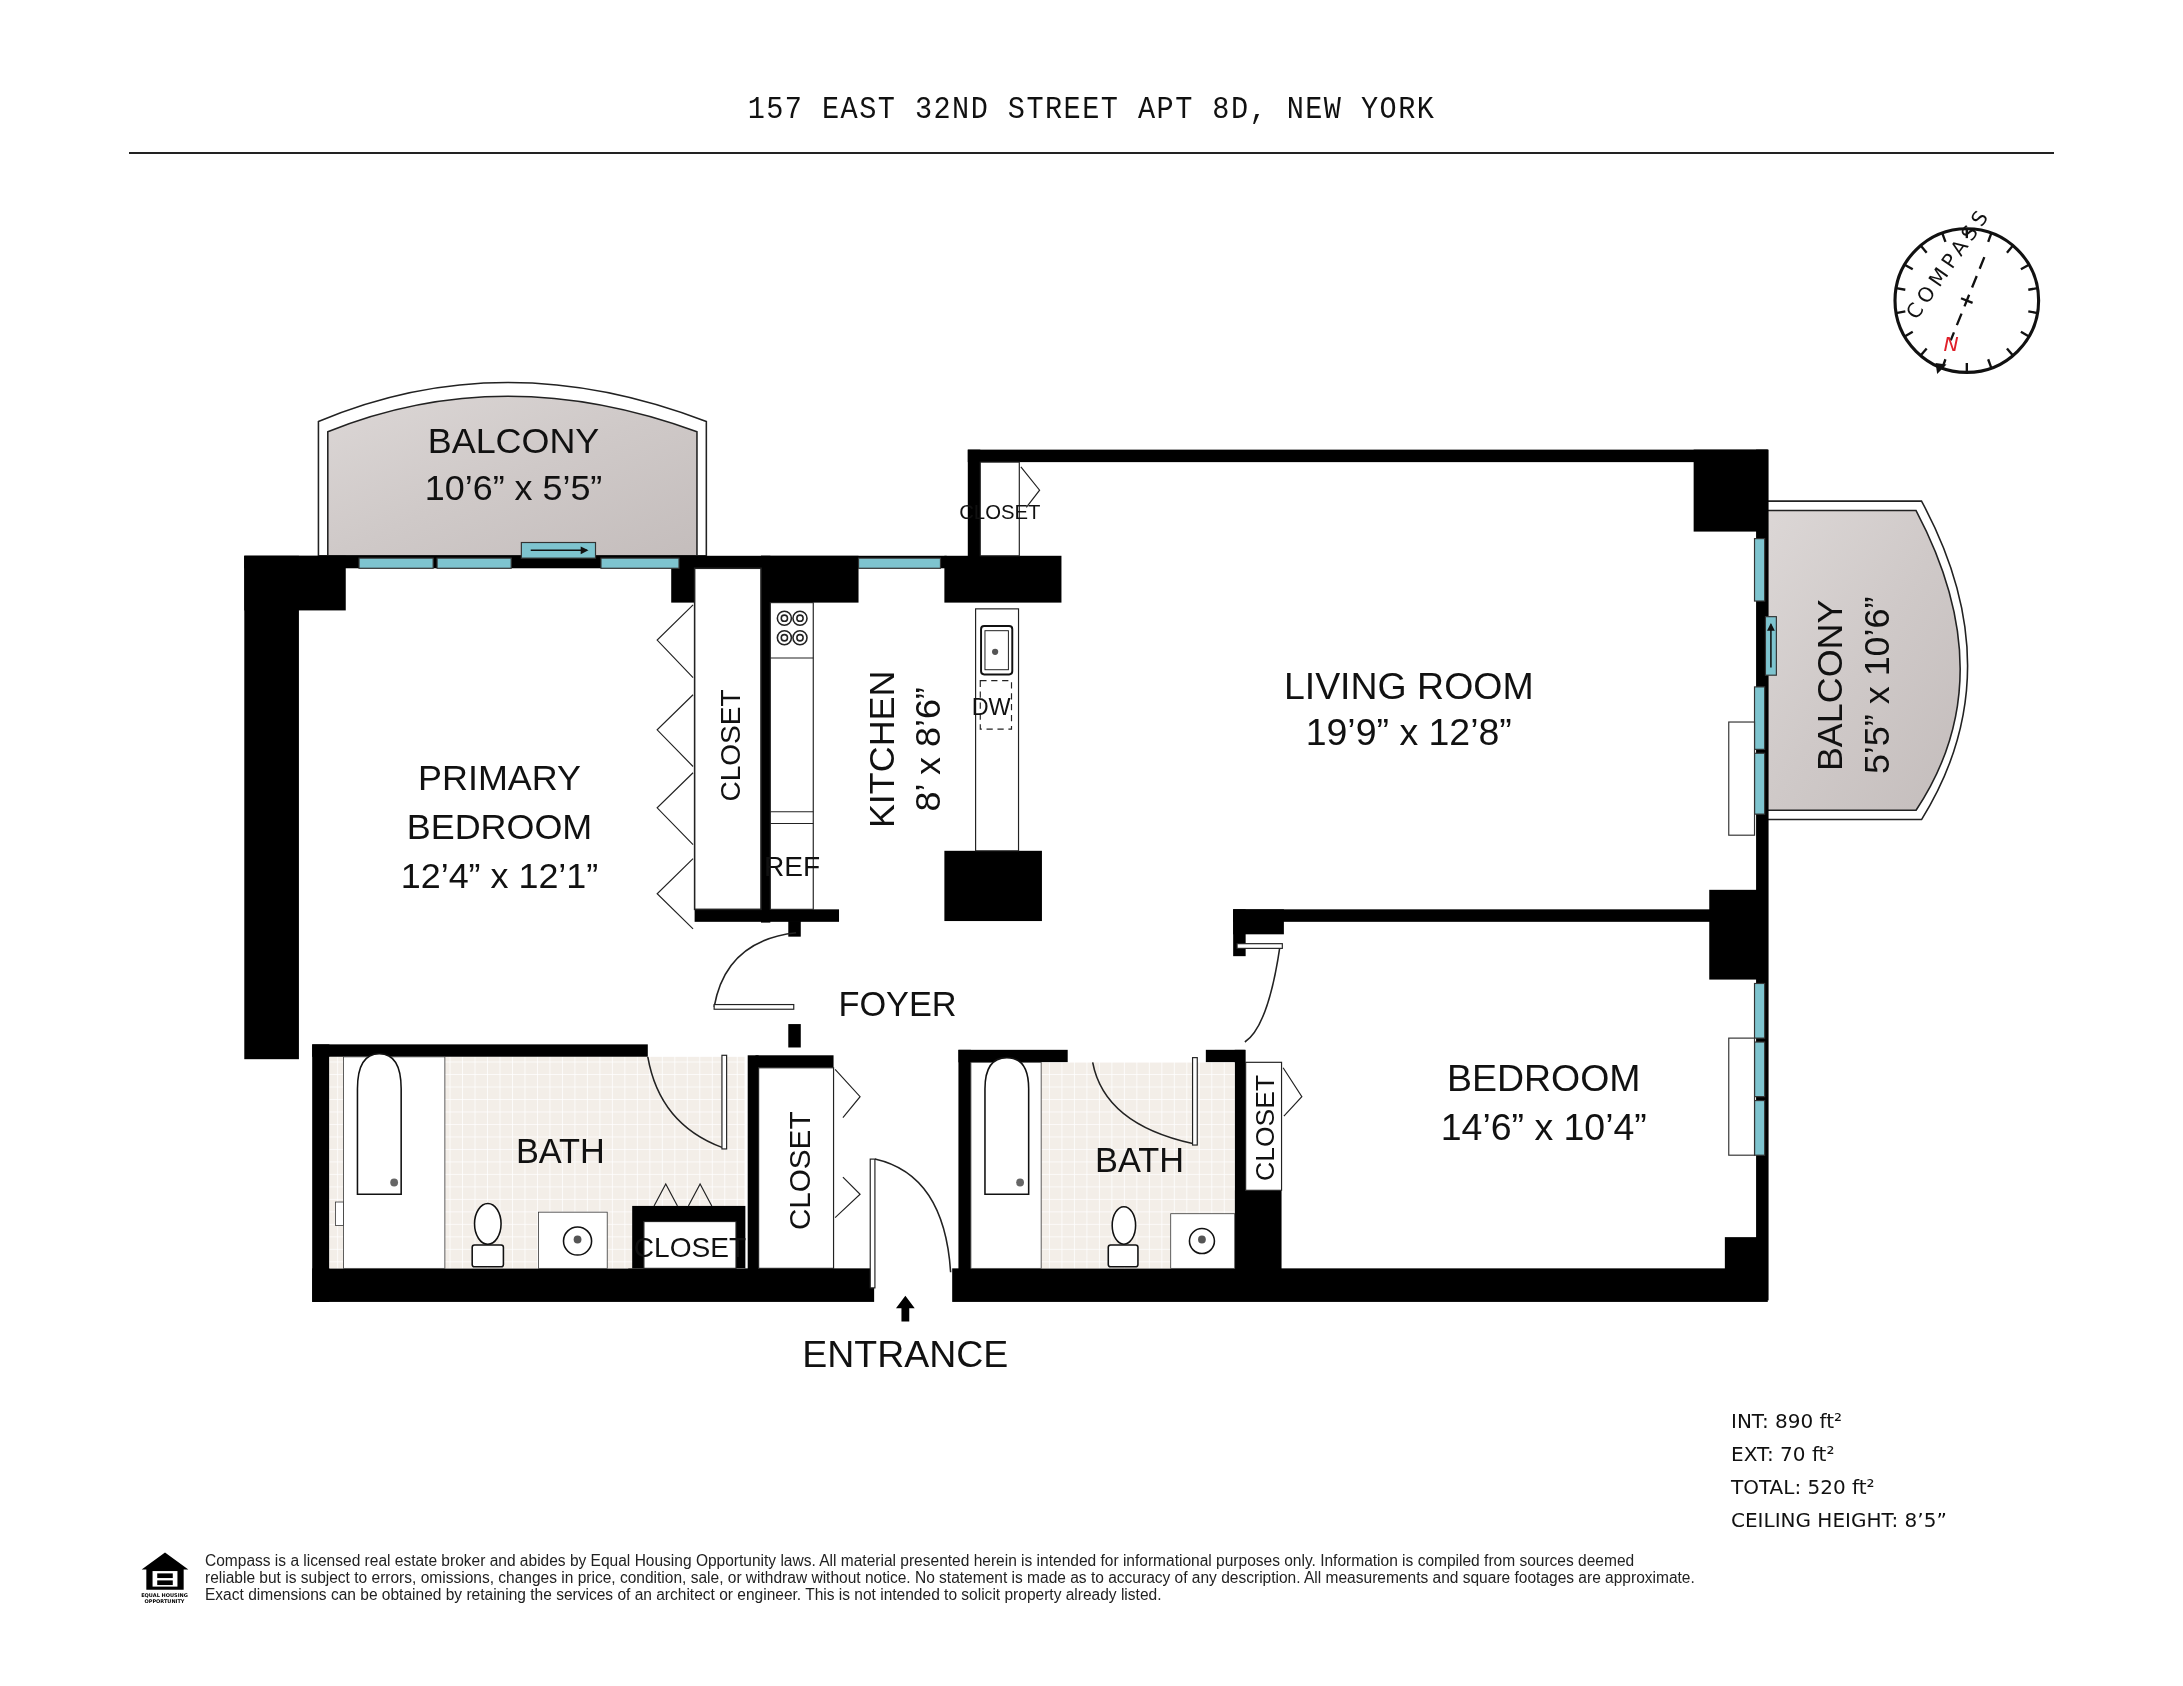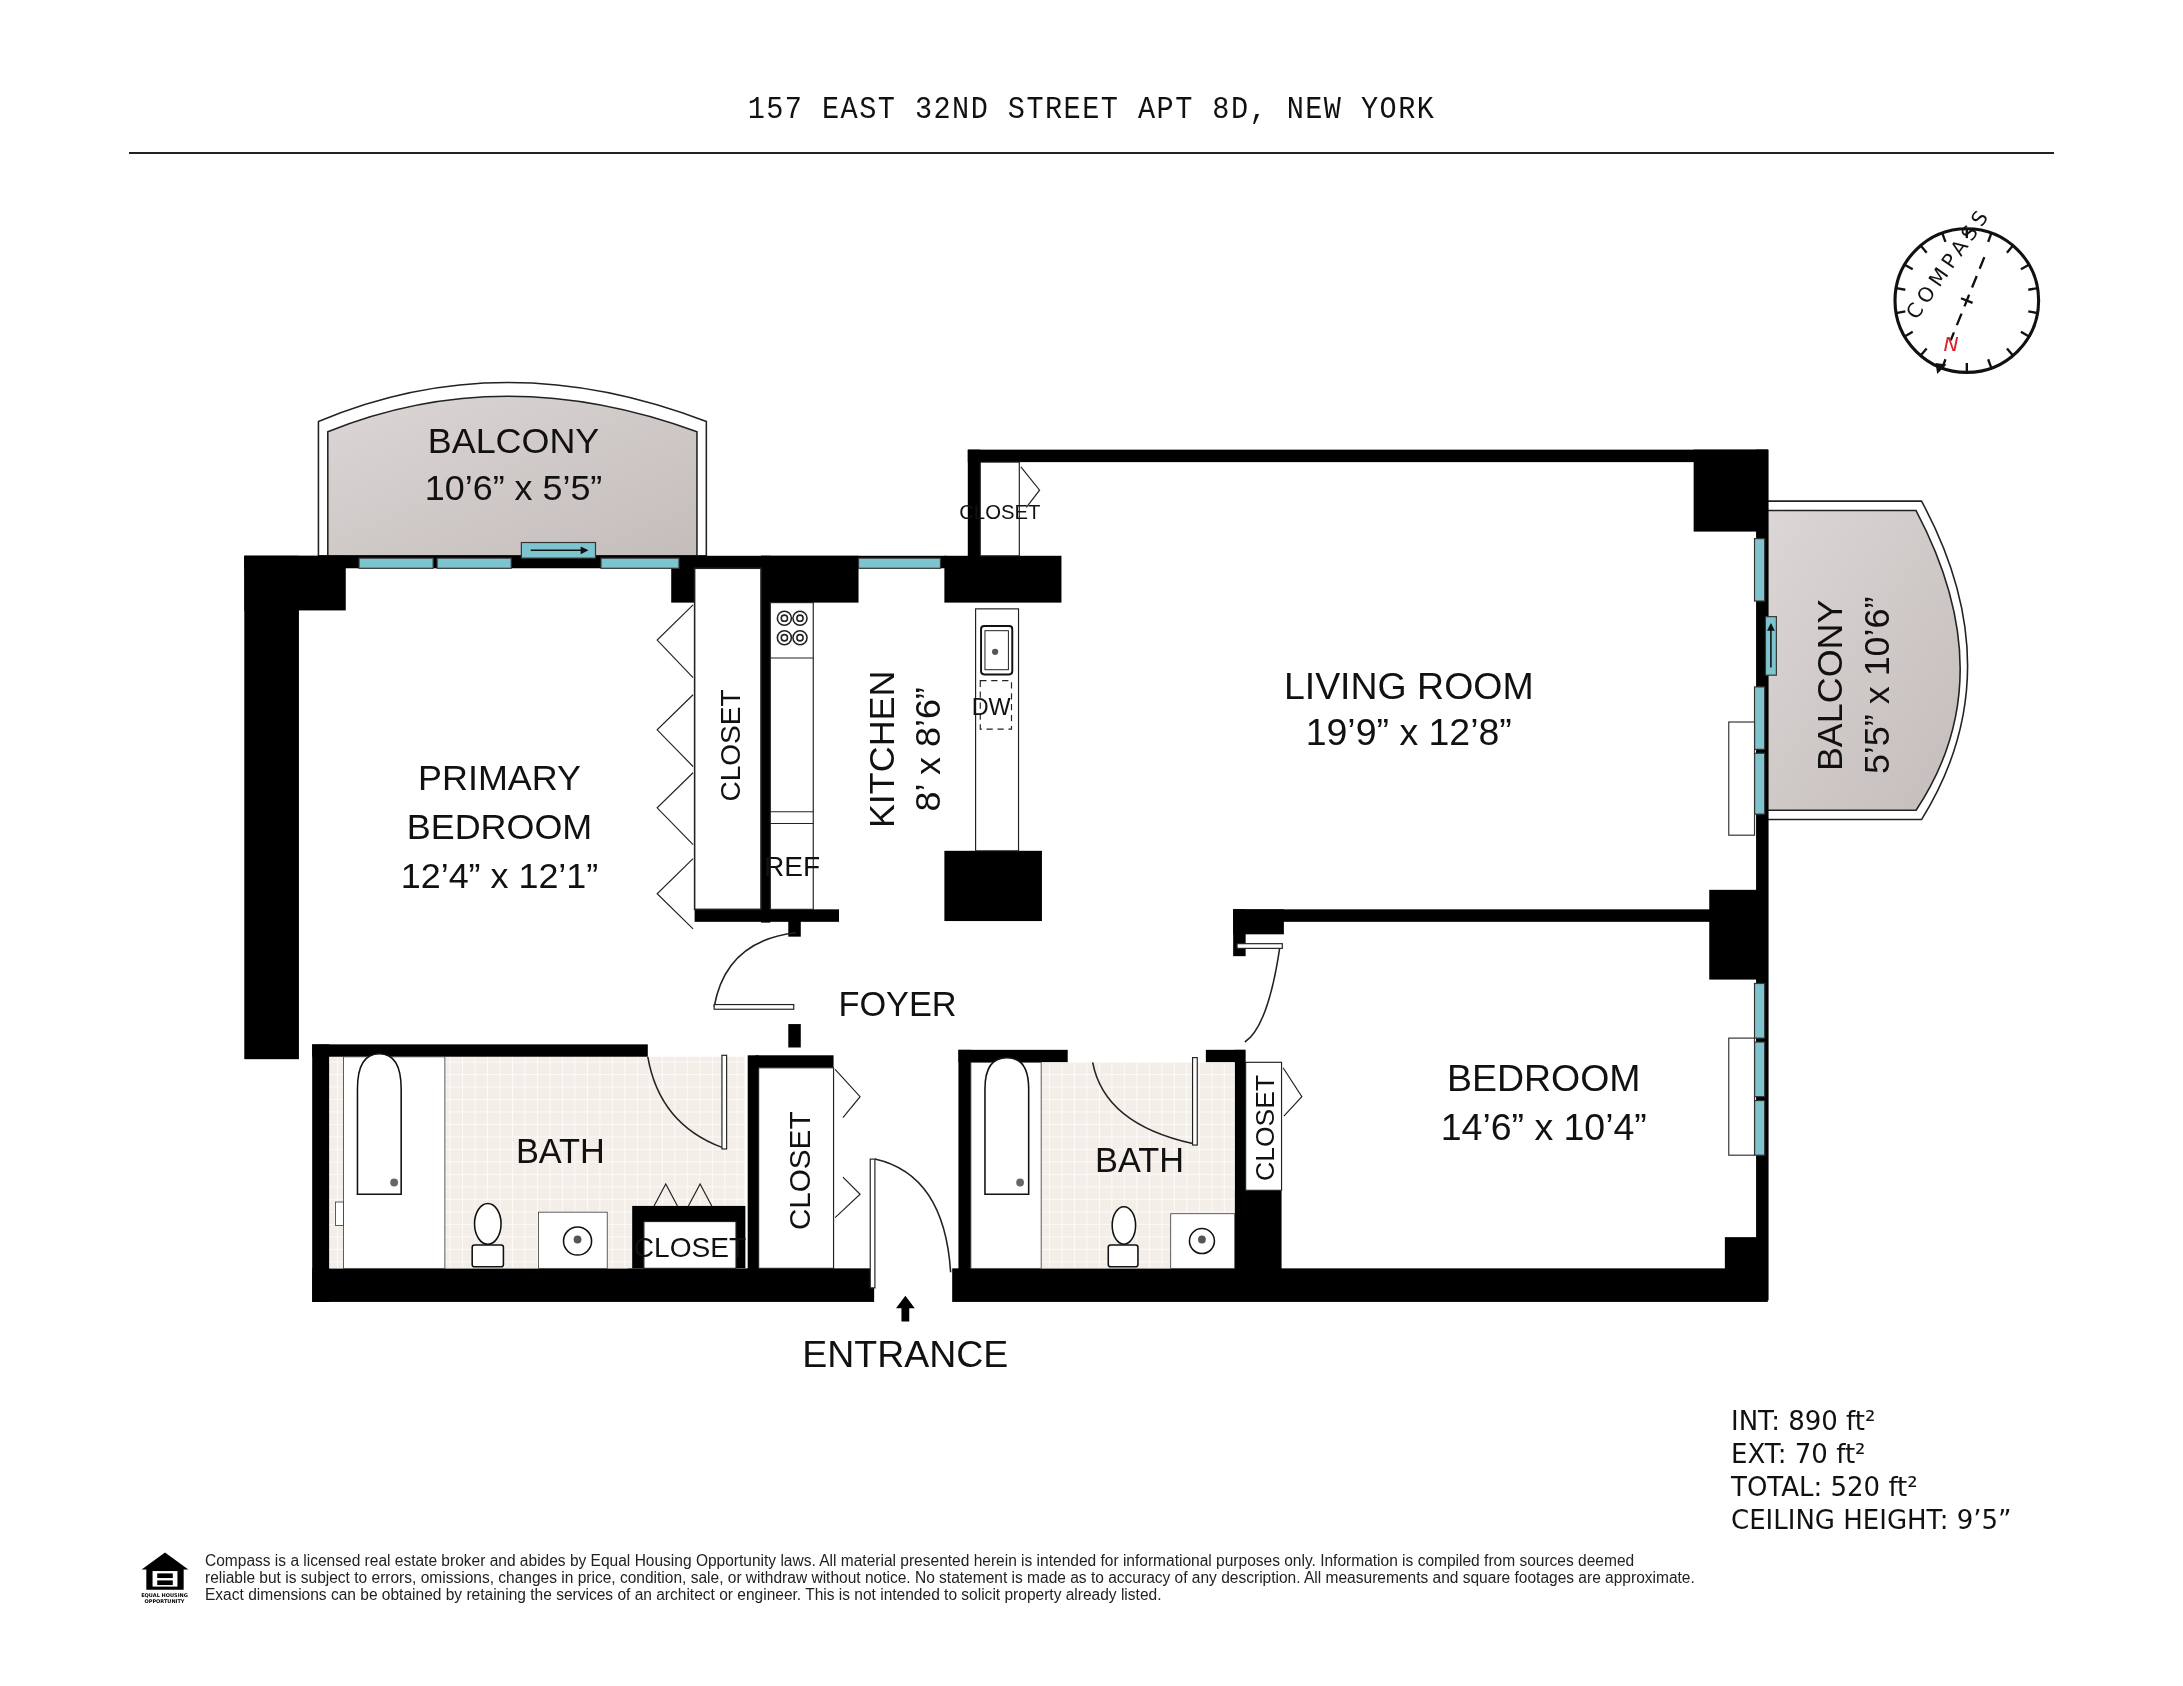--- a/index.html
+++ b/index.html
@@ -1,21 +1,21 @@
 <!DOCTYPE html>
 <html style="font-size:12.5px"><head>
 <meta charset="utf-8">
 <style>
   html, body { margin: 0; padding: 0; background: #ffffff; }
   body { width: 2183px; height: 1686px; position: relative; overflow: hidden; font-family: "Liberation Sans", sans-serif; }
   .title { position: absolute; left: 0; width: 2183px; top: 92px; text-align: center; font-family: "Liberation Mono", "DejaVu Sans Mono", monospace; font-size: 31px; letter-spacing: 1.6px; color: #111; transform: scaleX(0.92); }
   .rule { position: absolute; left: 129px; width: 1925px; top: 152px; height: 2.3px; background: #222; }
   svg.plan { position: absolute; left: 0; top: 0; }
   .lbl { font-family: "Liberation Sans Narrow", "Liberation Sans", sans-serif; fill: #111; }
-  .stats { position: absolute; left: 1731px; top: 1405px; font-family: "DejaVu Sans", sans-serif; font-size: 26px; line-height: 33px; color: #111; }
+  .stats { position: absolute; left: 1731px; top: 1405px; font-family: "DejaVu Sans", sans-serif; font-size: 20px; line-height: 33px; color: #111; }
   .stats div { white-space: nowrap; }
   .disclaimer { position: absolute; left: 205px; top: 1552px; width: 1842px; font-family: "Liberation Sans", sans-serif; font-size: 16px; line-height: 17px; color: #222; transform: scaleX(0.97); transform-origin: left top; }
   .eho { position: absolute; left: 137px; top: 1549px; width: 56px; height: 55px; }
   .eho-cap { position: absolute; left: 137px; top: 1592px; font-family: "DejaVu Sans", sans-serif; font-weight: bold; font-size: 5px; line-height: 6.2px; text-align: center; width: 55px; color: #000; }
 </style>
 </head>
 <body>
 
 <div class="title">157 EAST 32ND STREET APT 8D, NEW YORK</div>
 <div class="rule"></div>
@@ -272,21 +272,21 @@
   <g>
     <text class="lbl" x="1978" y="1398" font-size="48" text-anchor="middle">BEDROOM</text>
     <text class="lbl" x="1978" y="1460" font-size="48" text-anchor="middle">14’6” x 10’4”</text>
   </g>
 </svg>
 
 <div class="stats">
   <div>INT: 890 ft²</div>
   <div>EXT: 70 ft²</div>
   <div>TOTAL: 520 ft²</div>
-  <div>CEILING HEIGHT: 9’5”</div>
+  <div>CEILING HEIGHT: 8’5”</div>
 </div>
 
 <svg class="eho" viewBox="0 0 72 70">
   <path d="M36,4 L6,26 L12,26 L12,52 L60,52 L60,26 L66,26 Z" fill="#000"></path>
   <rect x="20" y="28" width="32" height="20" fill="#fff"></rect>
   <rect x="26" y="31" width="20" height="6" fill="#000"></rect>
   <rect x="26" y="40" width="20" height="6" fill="#000"></rect>
 </svg>
 <div class="eho-cap">
   <div>EQUAL HOUSING</div>

